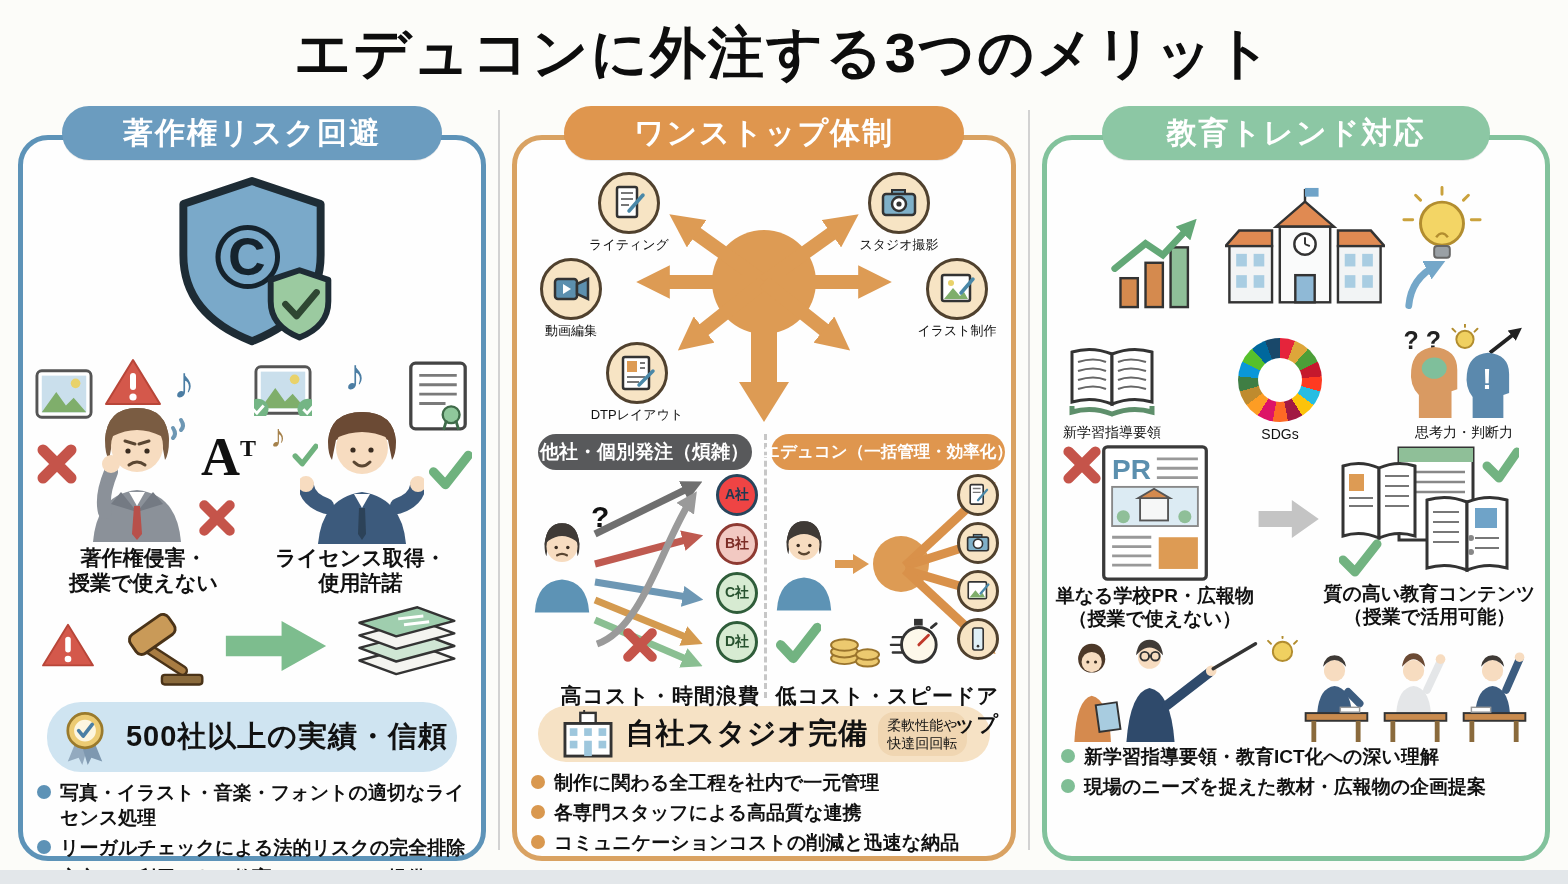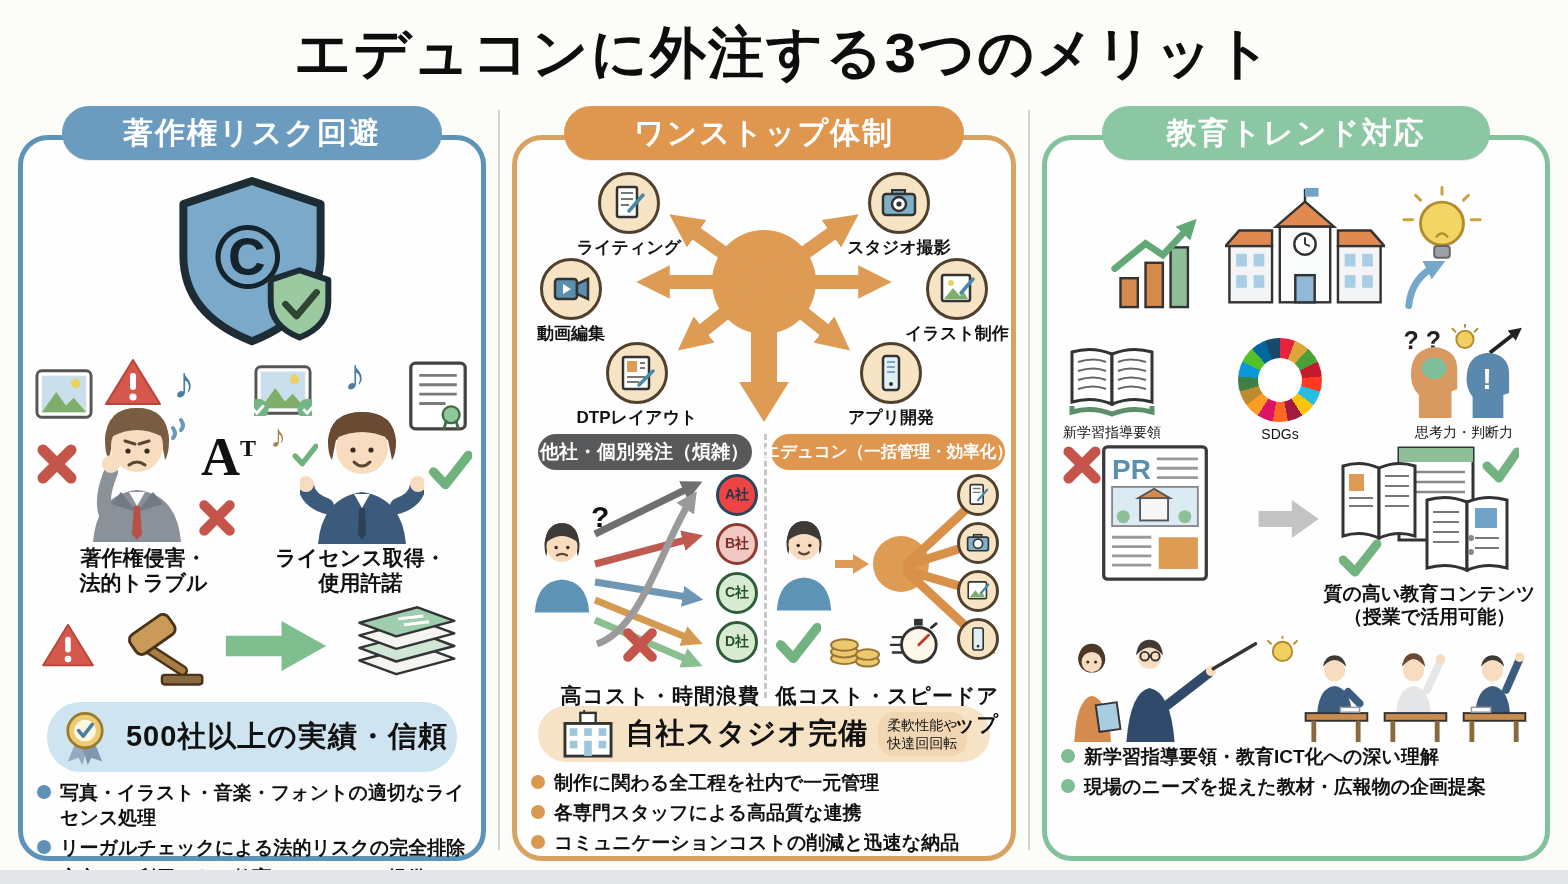--- a/index.html
+++ b/index.html
@@ -50,21 +50,21 @@
   .badge1 span.t { font-size:29px; font-weight:900; letter-spacing:1px; }
   .bullets { list-style:none; padding:2px 6px 0; }
   .bullets li { display:flex; align-items:flex-start; gap:9px; font-size:19px; font-weight:800; line-height:1.32; margin-bottom:5px; }
   .dot { width:14px; height:14px; border-radius:50%; flex:none; margin-top:5px; }
   .bu1 .dot { background:#5d92b6; } .bu2 .dot { background:#d9984f; } .bu3 .dot { background:#7fbe95; }
 
   
   .hub { position:relative; width:478px; height:258px; margin:0 auto; }
   .hubitem { position:absolute; width:120px; display:flex; flex-direction:column; align-items:center; gap:2px; }
   .sic { width:62px; height:62px; border-radius:50%; background:#f7e4c4; border:3px solid #50412e; display:flex; align-items:center; justify-content:center; }
-  .slabel { font-size:17px; font-weight:700; white-space:nowrap; }
+  .slabel { font-size:13px; font-weight:400; white-space:nowrap; }
   .panels { display:flex; height:264px; margin-top:2px; }
   .panel { width:50%; position:relative; padding:0 4px; }
   .panel + .panel { border-left:3px dashed #c7c7c7; }
   .ppill { height:36px; border-radius:18px; color:#fff; font-weight:800; display:flex; align-items:center; justify-content:center; margin:0 auto 4px; white-space:nowrap; }
   .ppill.gray { background:#58595b; width:214px; font-size:19px; }
   .ppill.orange { background:#df964e; width:234px; font-size:16.5px; }
   .pbody { position:relative; height:192px; }
   .qmark { font-size:30px; font-weight:900; }
   .cc { width:42px; height:42px; border-radius:50%; display:flex; align-items:center; justify-content:center; font-size:14px; font-weight:800; border:3px solid; margin-bottom:7px; }
   .ccA { background:#ef4444; border-color:#27455c; color:#1d3a52; }
@@ -187,21 +187,21 @@
               <path d="M48 65 Q56 59 64 65" stroke="#5a4632" stroke-width="3" fill="none" stroke-linecap="round"></path>
               <path d="M30 72 Q20 96 24 112" stroke="#8b9199" stroke-width="14" fill="none" stroke-linecap="round"></path>
               <circle cx="30" cy="64" r="9" fill="#f7dcc0"></circle>
               <path d="M92 28 q4 6 0 10 M100 20 q4 6 0 10" stroke="#6d97b4" stroke-width="4" fill="none" stroke-linecap="round"></path>
             </svg>
             <span class="abs bigA" style="left:166px;top:74px"><span>A</span><sup>T</sup></span>
             <svg class="abs" style="left:162px;top:142px" width="40" height="40" viewBox="0 0 44 44">
               <path d="M8 8 L36 36 M36 8 L8 36" stroke="#c5544a" stroke-width="11" stroke-linecap="round"></path>
             </svg>
             <div class="cmplabel">著作権侵害・
-法的トラブル</div>
+授業で使えない</div>
           </div>
 
           <div class="cmp1cell">
             <svg class="abs" style="left:2px;top:8px" width="58" height="52" viewBox="0 0 60 52">
               <rect x="2" y="2" width="56" height="48" rx="5" fill="#fff" stroke="#555" stroke-width="3"></rect>
               <rect x="7" y="7" width="46" height="38" fill="#cadfec"></rect>
               <circle cx="42" cy="15" r="5" fill="#e9d26a"></circle>
               <path d="M7 45 L22 24 L32 38 L40 30 L53 45 Z" fill="#7fae6b"></path>
               <circle cx="4" cy="46" r="11" fill="#74b585"></circle>
                 <path d="M-1 46 l4 4 7 -8" stroke="#fff" stroke-width="3" fill="none"></path>
@@ -362,30 +362,20 @@
           <div class="hubitem" style="left:52px;top:168px">
             <span class="sic">
               <svg width="40" height="40" viewBox="0 0 40 40">
                   <rect x="6" y="4" width="26" height="32" rx="2" fill="#fff" stroke="#333" stroke-width="2.5"></rect>
                   <rect x="10" y="8" width="10" height="11" fill="#dd9b54"></rect>
                   <path d="M23 10 H28 M23 15 H28 M10 24 H28 M10 29 H22" stroke="#777" stroke-width="2"></path>
                   <path d="M22 32 L36 18" stroke="#4a88a8" stroke-width="3.5" stroke-linecap="round"></path>
                 </svg>
             </span>
             <span class="slabel">DTPレイアウト</span>
-          </div>
-          <div class="hubitem" style="left:306px;top:168px">
-            <span class="sic">
-              <svg width="40" height="40" viewBox="0 0 40 40">
-                  <rect x="12" y="3" width="16" height="34" rx="3" fill="#dff0f7" stroke="#333" stroke-width="2.5"></rect>
-                  <path d="M16 9 H24 M16 14 H24 M16 19 H24" stroke="#7fa8bd" stroke-width="2"></path>
-                  <circle cx="20" cy="31" r="2" fill="#333"></circle>
-                </svg>
-            </span>
-            <span class="slabel">アプリ開発</span>
           </div>
         </div>
 
         <div class="panels">
           <div class="panel">
             <div class="ppill gray">他社・個別発注（煩雑）</div>
             <div class="pbody">
               <svg class="abs" style="left:0;top:44px" width="66" height="96" viewBox="0 0 68 96">
                 <path d="M6 96 Q8 64 34 62 Q60 64 62 96 Z" fill="#5d93b5"></path>
                 <path d="M16 26 Q18 4 34 4 Q50 4 52 26 Q52 34 50 38 L48 22 Q34 14 20 22 L18 38 Q16 34 16 26 Z" fill="#3f3a36"></path>
@@ -615,20 +605,22 @@
               <text x="12" y="37" font-size="30" font-weight="900" fill="#5b8fae">PR</text>
               <path d="M60 16 H104 M60 26 H104 M60 36 H104" stroke="#999" stroke-width="3"></path>
               <rect x="12" y="46" width="92" height="42" fill="#dcebf3" stroke="#888" stroke-width="2"></rect>
               <rect x="42" y="58" width="30" height="24" fill="#f6f7f7" stroke="#555" stroke-width="2"></rect>
               <polygon points="40,58 74,58 57,48" fill="#d58a4e" stroke="#555" stroke-width="2"></polygon>
               <circle cx="24" cy="78" r="7" fill="#8fbf98"></circle>
                 <circle cx="90" cy="78" r="7" fill="#8fbf98"></circle>
               <path d="M12 100 H54 M12 110 H54 M12 120 H54 M12 130 H54" stroke="#999" stroke-width="3"></path>
               <rect x="62" y="100" width="42" height="34" fill="#dd9b54"></rect>
             </svg>
+            <div class="c3label">単なる学校PR・広報物
+（授業で使えない）</div>
           </div>
           <svg width="66" height="48" viewBox="0 0 80 56" style="margin:0 2px 40px">
             <path d="M2 18 H44 V4 L78 28 L44 52 V38 H2 Z" fill="#c4c4c4"></path>
           </svg>
           <div class="c3cell right">
             <svg width="180" height="136" viewBox="0 0 180 136">
               <rect x="60" y="4" width="74" height="92" fill="#fff" stroke="#333" stroke-width="3"></rect>
               <rect x="60" y="4" width="74" height="14" fill="#8fbf98"></rect>
               <path d="M68 28 H126 M68 38 H126 M68 48 H126" stroke="#888" stroke-width="2.5"></path>
               <path d="M40 24 Q22 16 4 22 V92 Q22 86 40 94 Z" fill="#fff" stroke="#333" stroke-width="3"></path>

